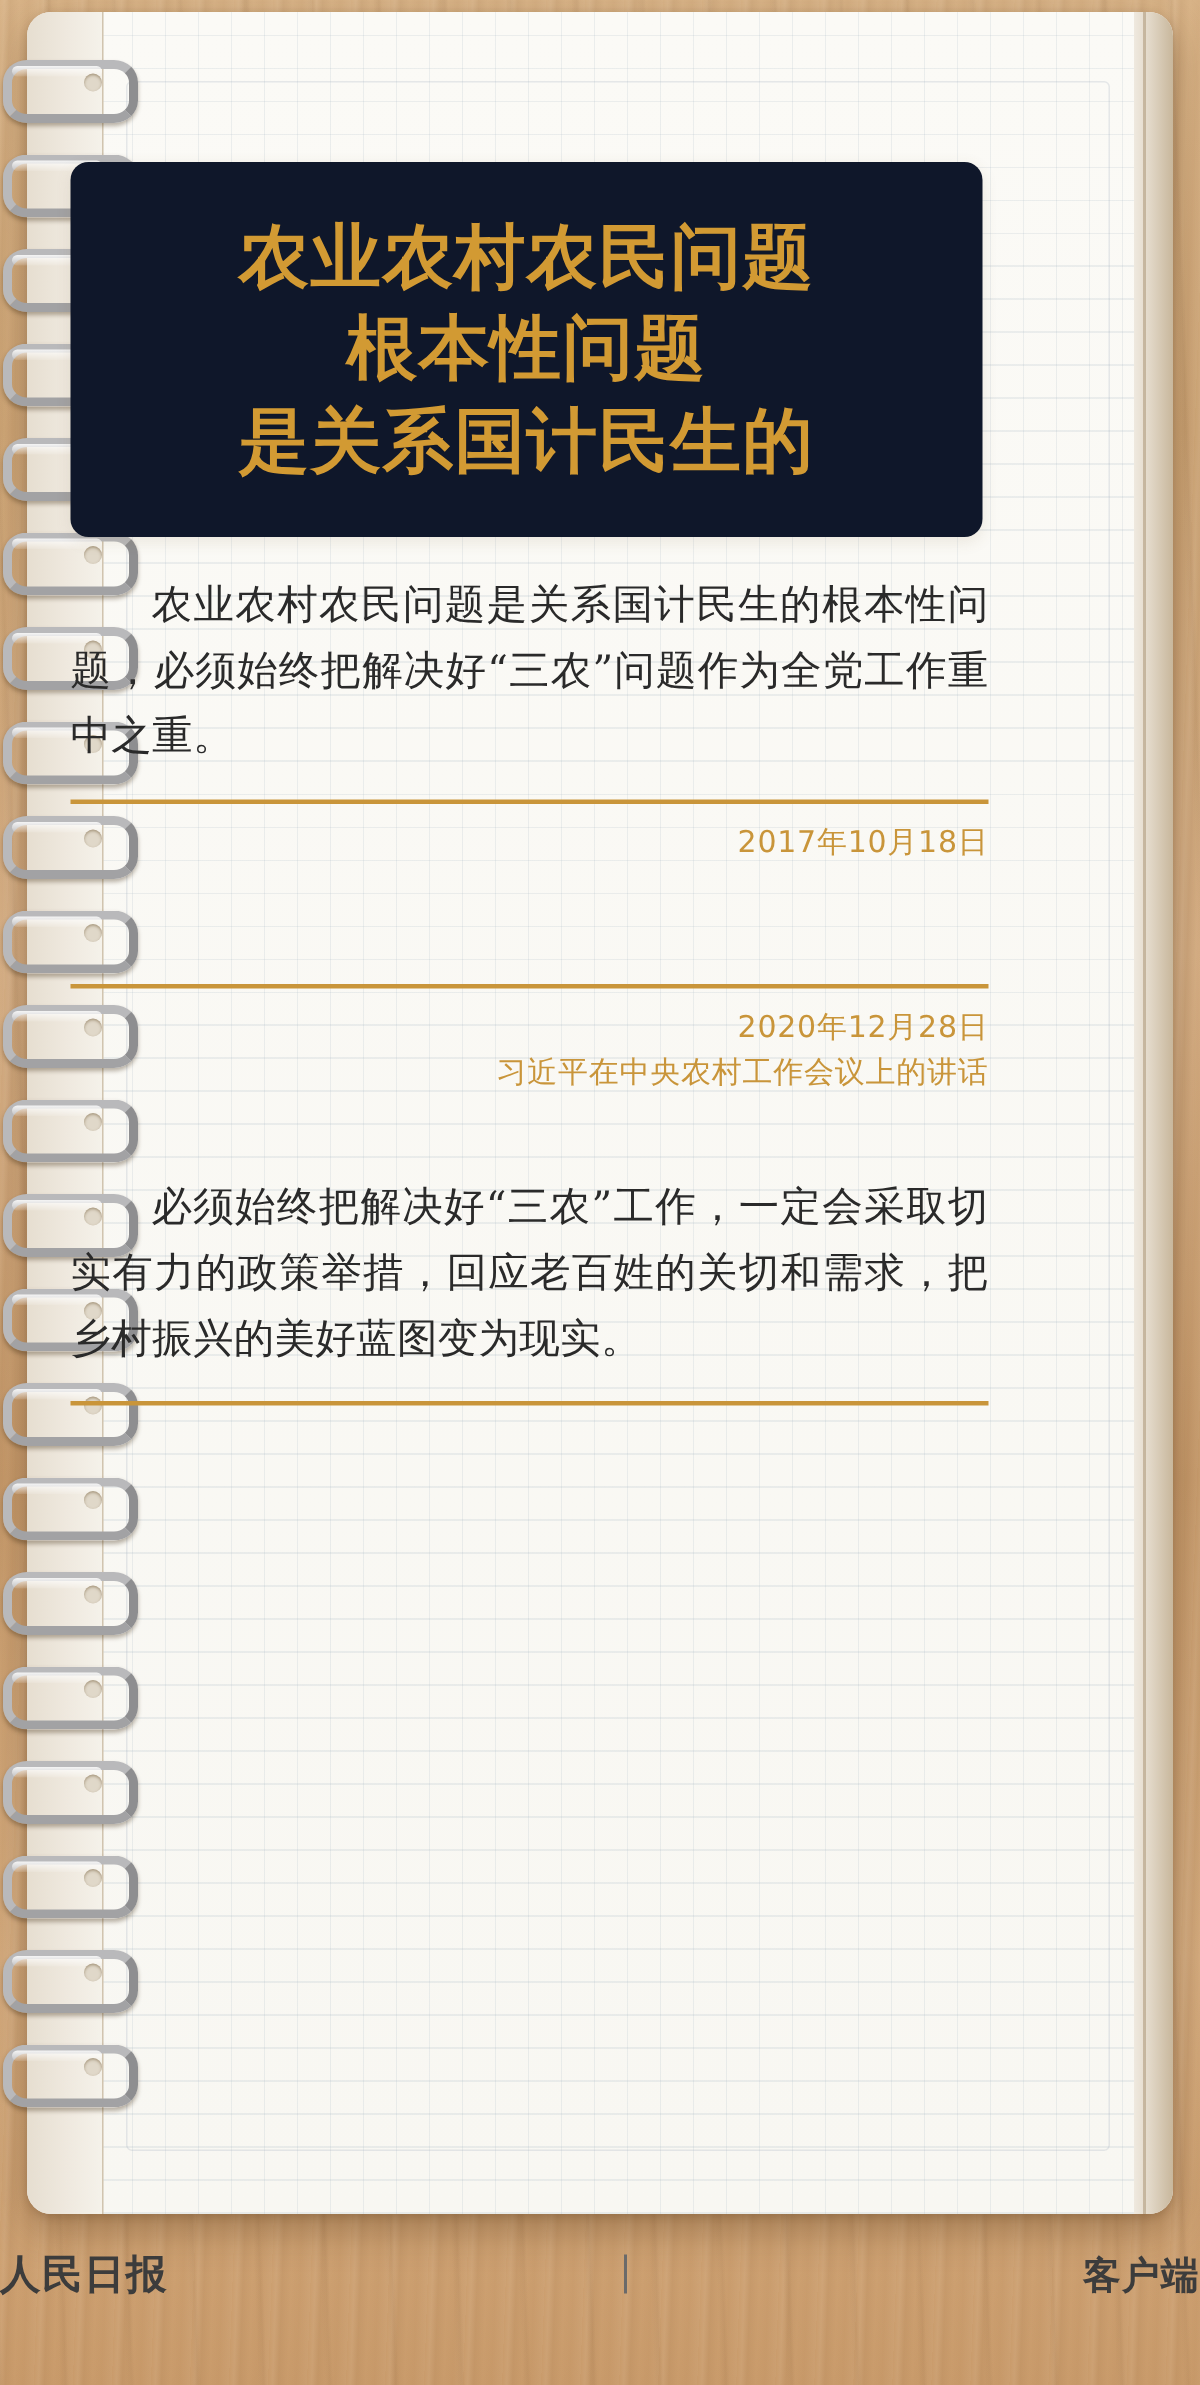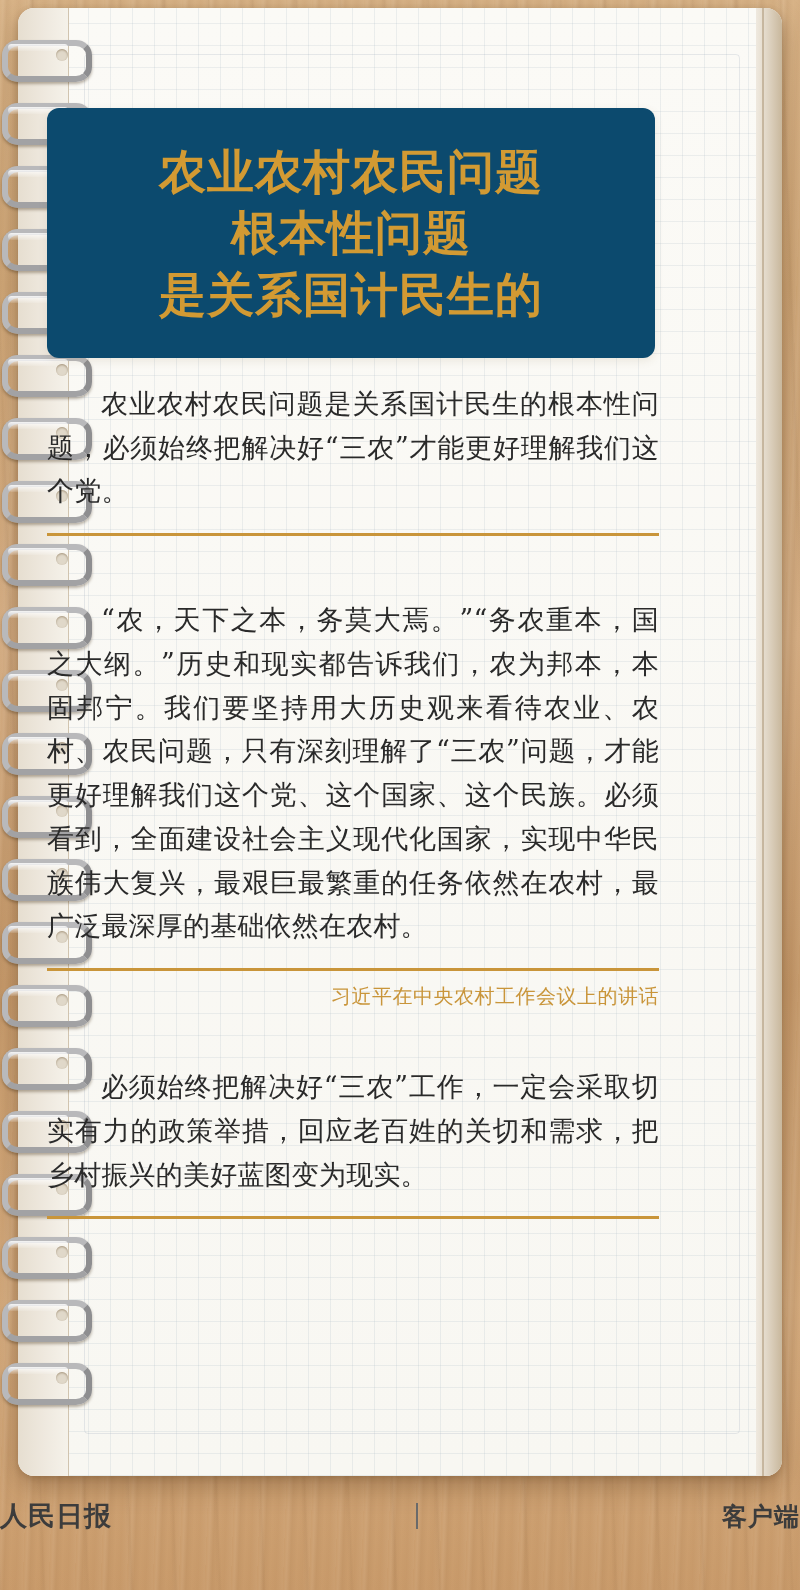--- a/index.html
+++ b/index.html
@@ -156,21 +156,21 @@
     box-shadow: inset 0 1px 2px rgba(110,85,50,0.5);
   }
 
   
   .title-card {
     position: absolute;
     left: 47px;
     top: 108px;
     width: 608px;
     height: 250px;
-    background: #0c4a6e;
+    background: #0f172a;
     border-radius: 12px;
     box-shadow: 0 3px 10px rgba(120,95,55,0.12);
     display: flex;
     align-items: center;
     justify-content: center;
   }
   .title-text {
     text-align: center;
     color: #d29a33;
     font-family: "DejaVu Sans", sans-serif;
@@ -381,32 +381,33 @@
   <div class="title-text">
     <span class="ln">农业农村农民问题</span>
     <span class="ln">根本性问题</span>
     <span class="ln">是关系国计民生的</span>
   </div>
 </div>
 
 <div class="content">
 
   <div class="quote">
-    <div class="quote-text">农业农村农民问题是关系国计民生的根本性问题，必须始终把解决好“三农”才能更好理解我们这个党。</div>
+    <div class="quote-text">农业农村农民问题是关系国计民生的根本性问题，必须始终把解决好“三农”问题作为全党工作重中之重。</div>
     <div class="rule"></div>
     <div class="src">
+      <span class="date">2017年10月18日</span>
     </div>
   </div>
 
   <div class="gap-lg"></div>
 
   <div class="quote">
-    <div class="quote-text">“农，天下之本，务莫大焉。”“务农重本，国之大纲。”历史和现实都告诉我们，农为邦本，本固邦宁。我们要坚持用大历史观来看待农业、农村、农民问题，只有深刻理解了“三农”问题，才能更好理解我们这个党、这个国家、这个民族。必须看到，全面建设社会主义现代化国家，实现中华民族伟大复兴，最艰巨最繁重的任务依然在农村，最广泛最深厚的基础依然在农村。</div>
     <div class="rule"></div>
     <div class="src">
+      <span class="date">2020年12月28日</span>
       <span class="occasion">习近平在中央农村工作会议上的讲话</span>
     </div>
   </div>
 
   <div class="gap-md"></div>
 
   <div class="quote">
     <div class="quote-text">必须始终把解决好“三农”工作，一定会采取切实有力的政策举措，回应老百姓的关切和需求，把乡村振兴的美好蓝图变为现实。</div>
     <div class="rule"></div>
   </div>

